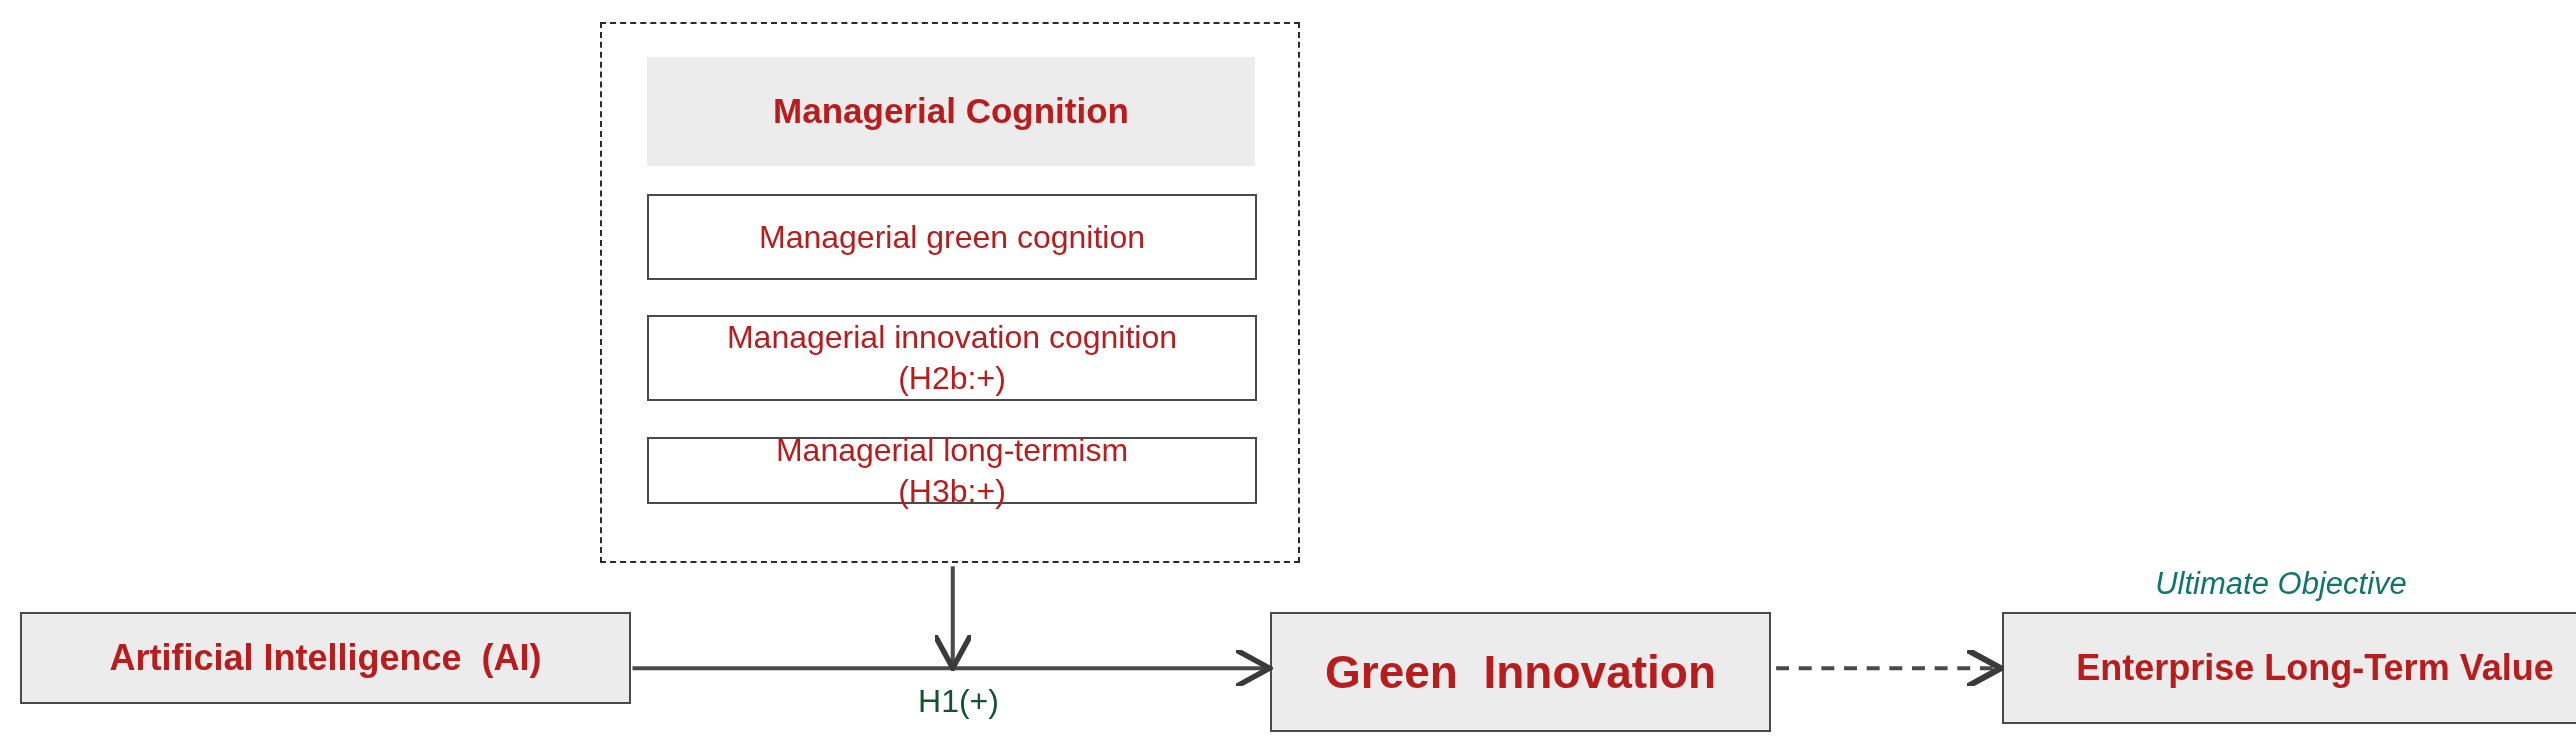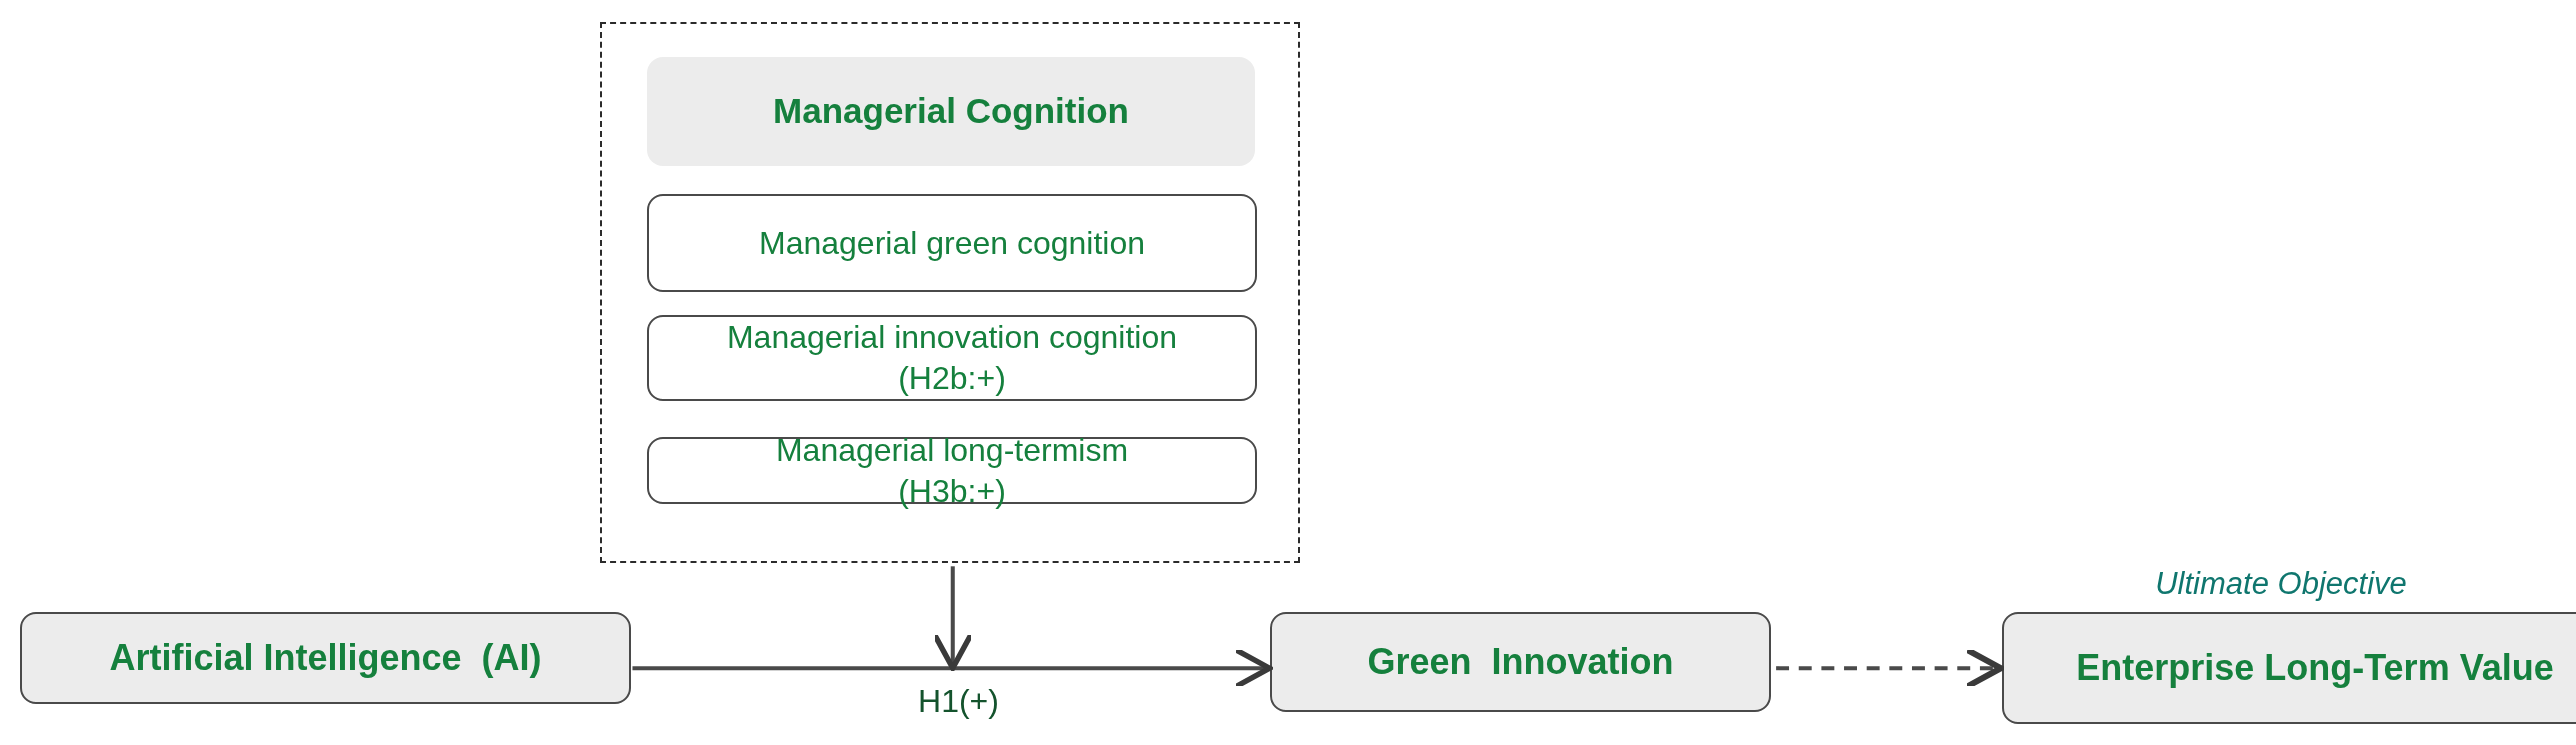--- a/index.html
+++ b/index.html
@@ -30,23 +30,22 @@
   }
 
   
   .box {
     position: absolute;
     box-sizing: border-box;
     display: flex;
     align-items: center;
     justify-content: center;
     text-align: center;
-    color: #15803d;
+    color: #b91c1c;
     line-height: 1.28;
-    border-radius: 16px;
   }
   .box-filled {
     background: #ececec;
     border: 2.4px solid #4a4a4a;
   }
   .box-outline {
     background: #ffffff;
     border: 2.4px solid #4a4a4a;
   }
   .box-plain {
@@ -64,21 +63,21 @@
     font-weight: bold;
   }
 
   
   .mod-item {
     left: 647px;
     width: 610px;
     font-size: 32px;
     font-weight: normal;
   }
-  .mod-item-1 { top: 194px;  height: 98px; }
+  .mod-item-1 { top: 194px;  height: 86px; }
   .mod-item-2 { top: 315px;  height: 86px; }
   .mod-item-3 { top: 437px;  height: 67px; }
 
   .mod-item .label-wrap {
     display: block;
     width: 100%;
   }
   .mod-item .line1 { display: block; }
   .mod-item .line2 { display: block; }
 
@@ -89,22 +88,22 @@
     width: 611px;
     height: 92px;
     font-size: 36px;
     font-weight: bold;
     white-space: pre;
   }
   .box-gi {
     left: 1270px;
     top: 612px;
     width: 501px;
-    height: 100px;
-    font-size: 36px;
+    height: 120px;
+    font-size: 46px;
     font-weight: bold;
     white-space: pre;
   }
   .box-value {
     left: 2002px;
     top: 612px;
     width: 626px;
     height: 112px;
     font-size: 36px;
     font-weight: bold;

